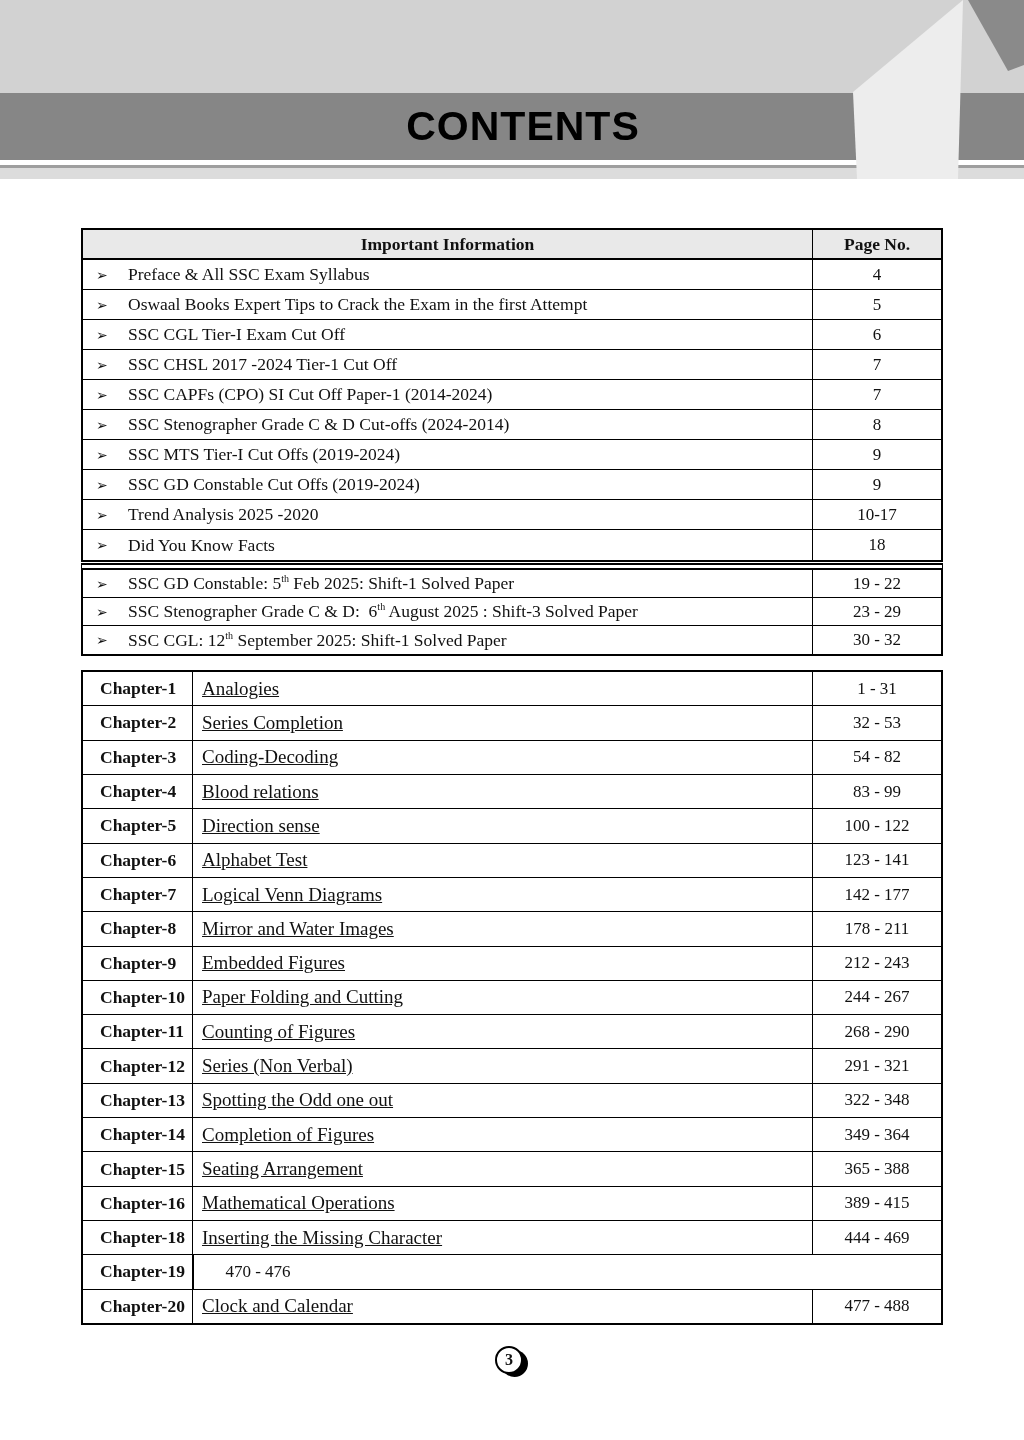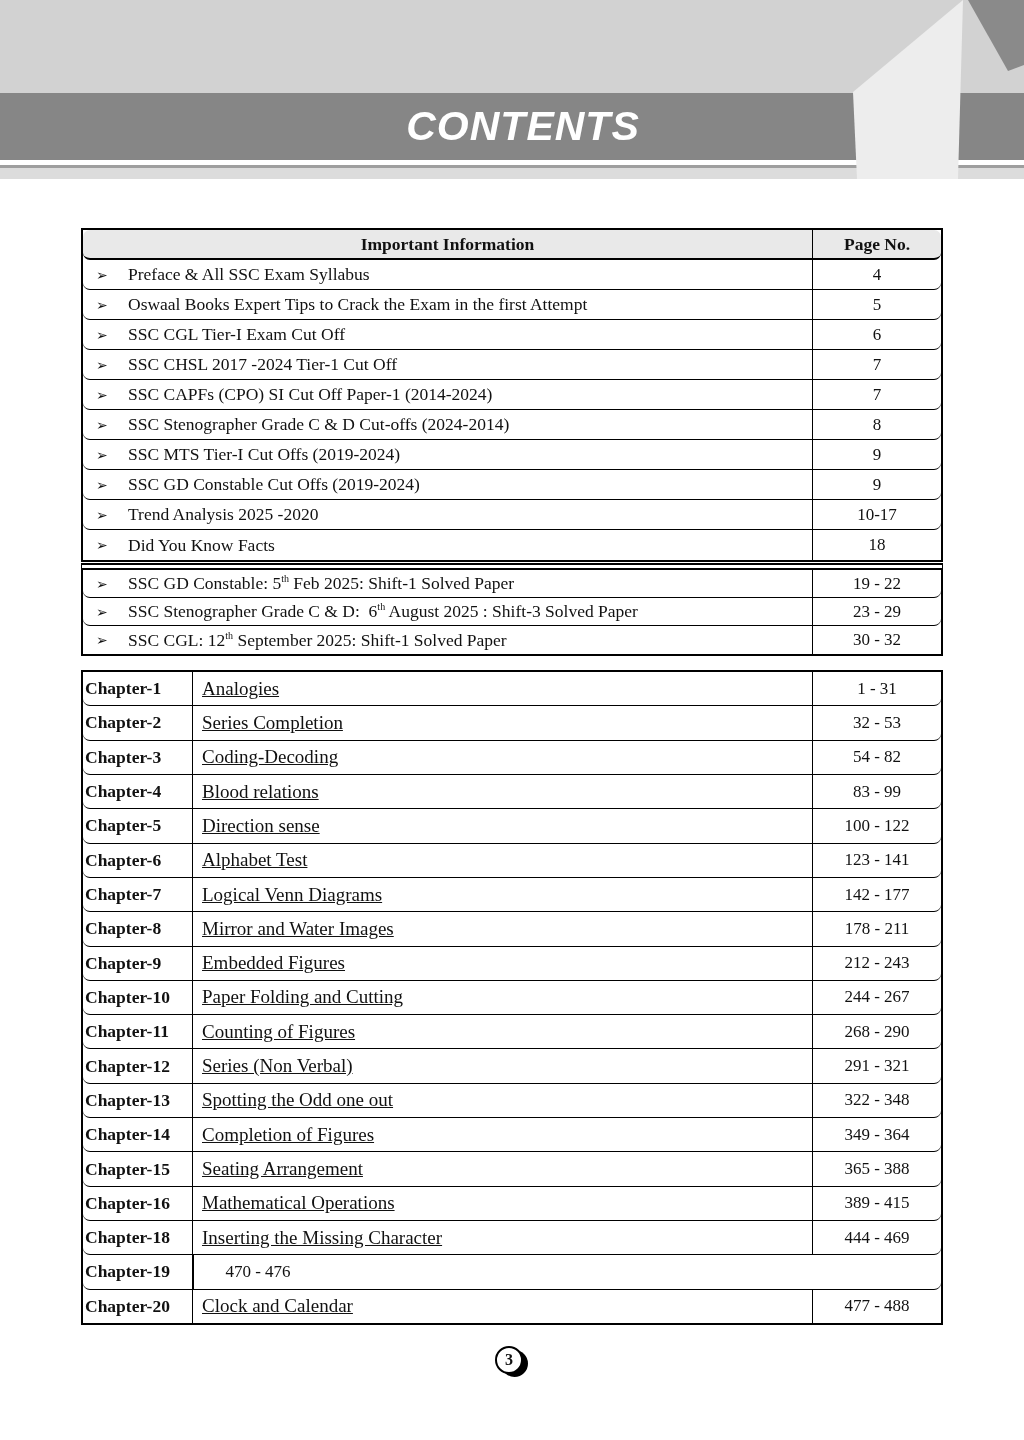--- a/index.html
+++ b/index.html
@@ -5,32 +5,31 @@
   * { margin:0; padding:0; box-sizing:border-box; }
   html,body { width:1024px; background:#fff; }
   body { height:1440px; position:relative; font-family:"Liberation Serif", serif; color:#111; overflow:hidden; }
 
   
   .hdr { position:relative; width:1024px; height:179px; }
   .strip-top { height:93px; background:#d2d2d2; }
   .band { height:67px; background:#868686; display:flex; align-items:center; justify-content:center; }
   .band-title {
     font-family:"Liberation Sans", sans-serif;
-    font-weight:bold; font-size:41px; color:#ffffff; letter-spacing:1px;
+    font-weight:bold; font-size:41px; color:#000000; letter-spacing:1px;
     padding-left:22px;
-    font-style:italic;
   }
   .line-white { height:5px; background:#fff; }
   .line-gray  { height:3px; background:#9e9e9e; }
   .strip-sub  { height:11px; background:#dcdcdc; }
   .deco { position:absolute; top:0; right:0; pointer-events:none; }
 
   
   .tbl { margin-left:81px; width:862px; border:2px solid #000; background:#fff; }
-  .row { display:flex; align-items:center; border-bottom:1.5px solid #000;border-radius:7px; }
+  .row { display:flex; align-items:center; border-bottom:1.5px solid #000; }
   .row:last-child { border-bottom:none; }
   .cell-pages { width:129px; border-left:1.5px solid #000; align-self:stretch;
                 display:flex; align-items:center; justify-content:center;
                 font-size:17px; }
   .cell-main { flex:1; display:flex; align-items:center; align-self:stretch; }
   .bullet { width:32px; padding-left:13px; font-family:"DejaVu Sans", sans-serif;
             font-size:14px; line-height:1; }
   .lbl { font-size:17.5px; padding-left:13px; white-space:pre; }
   .lbl sup { font-size:10px; }
 
@@ -42,21 +41,21 @@
   .t1 .row { height:30px; }
 
   
   .t2 { margin-top:1px; border-top:7px double #000; }
   .t2 .row { height:28px; }
 
   
   .t3 { margin-top:14px; height:655px; display:flex; flex-direction:column; }
   .t3 .row { flex:1; }
   .cell-chno { width:110px; border-right:1.5px solid #000; align-self:stretch;
-               display:flex; align-items:center; padding-left:2px;
+               display:flex; align-items:center; padding-left:17px;
                font-weight:bold; font-size:17.5px; }
   .cell-title { flex:1; align-self:stretch; display:flex; align-items:center;
                 padding-left:9px; font-size:19px;text-decoration:underline; }
 
   
   .foot { margin-top:21px; display:flex; justify-content:center; }
   .badge { position:relative; width:34px; height:34px; }
   .badge .shadow { position:absolute; left:6px; top:4px; width:27px; height:27px;
                    background:#000; border-radius:50%; }
   .badge .disc { position:absolute; left:0; top:0; width:28px; height:28px;

